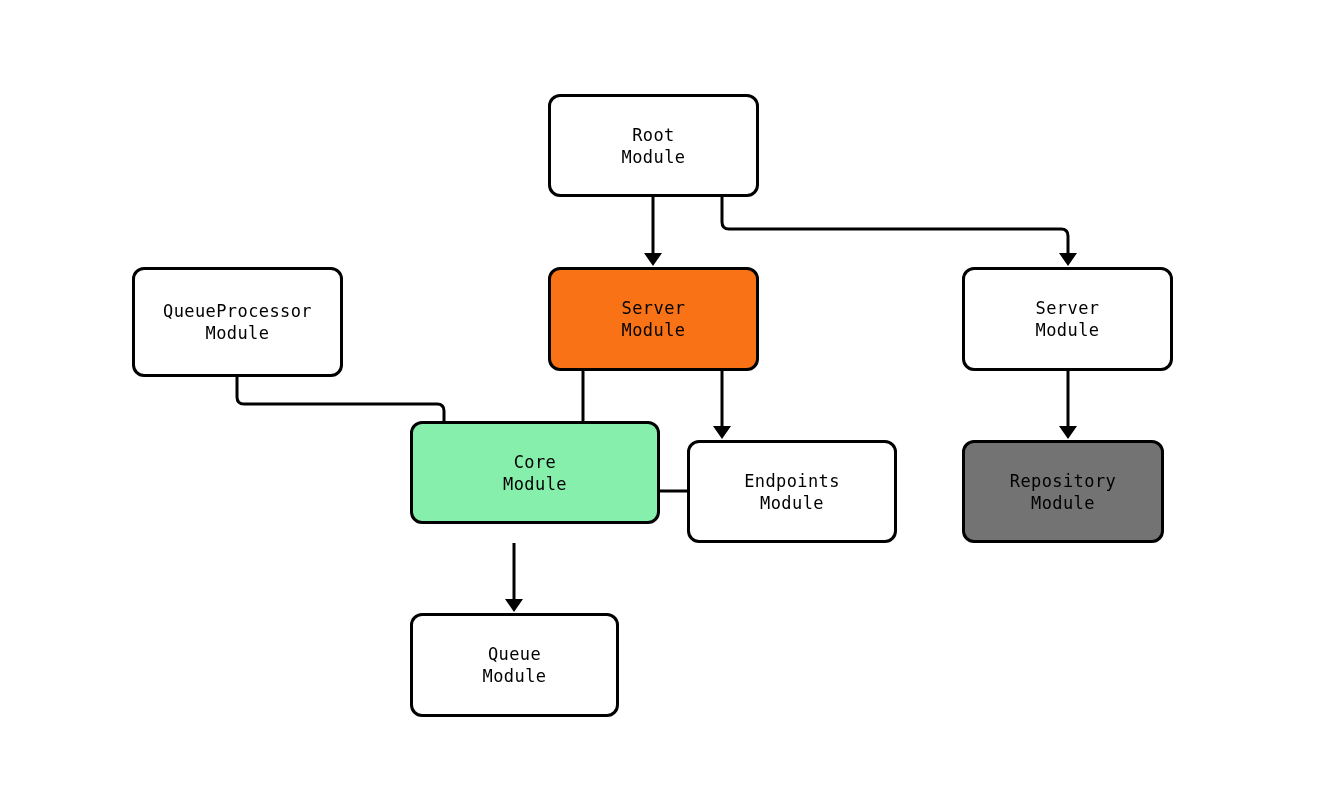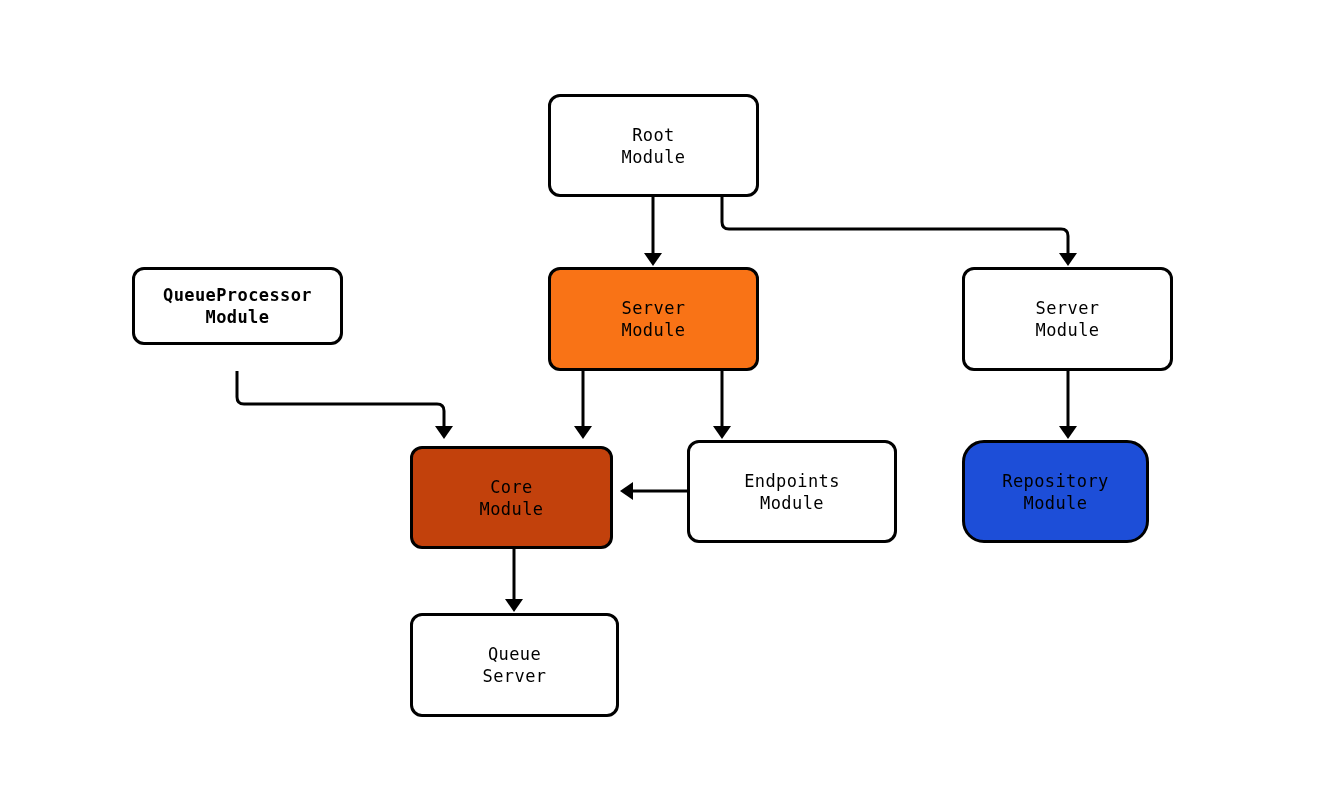--- a/index.html
+++ b/index.html
@@ -71,48 +71,48 @@
         <polygon points="633,482 633,500 620,491" fill="#000000"></polygon>
         <polygon points="505,599 523,599 514,612" fill="#000000"></polygon>
       </g>
   </svg>
 
   <div class="node" style="left: 548px; top: 94px; width: 211px; height: 103px; border-color: rgb(0, 0, 0); background: rgb(255, 255, 255);">
     <div class="node-label">Root
 Module</div>
   </div>
 
-  <div class="node" style="left: 132px; top: 267px; width: 211px; height: 78px; border-color: rgb(0, 0, 0); background: rgb(255, 255, 255); font-weight: bold;">
+  <div class="node" style="left: 132px; top: 267px; width: 211px; height: 110px; border-color: rgb(0, 0, 0); background: rgb(255, 255, 255);">
     <div class="node-label">QueueProcessor
 Module</div>
   </div>
 
   <div class="node" style="left: 548px; top: 267px; width: 211px; height: 104px; border-color: rgb(0, 0, 0); background: #f97316;">
     <div class="node-label">Server
 Module</div>
   </div>
 
   <div class="node" style="left: 962px; top: 267px; width: 211px; height: 104px; border-color: rgb(0, 0, 0); background: rgb(255, 255, 255);">
     <div class="node-label">Server
 Module</div>
   </div>
 
-  <div class="node" style="left: 410px; top: 446px; width: 203px; height: 103px; border-color: rgb(0, 0, 0); background: #c2410c;">
+  <div class="node" style="left: 410px; top: 421px; width: 250px; height: 103px; border-color: rgb(0, 0, 0); background: #86efac;">
     <div class="node-label">Core
 Module</div>
   </div>
 
   <div class="node" style="left: 687px; top: 440px; width: 210px; height: 103px; border-color: rgb(0, 0, 0); background: rgb(255, 255, 255);">
     <div class="node-label">Endpoints
 Module</div>
   </div>
 
-  <div class="node" style="left: 962px; top: 440px; width: 187px; height: 103px; border-color: rgb(0, 0, 0); background: #1d4ed8; border-radius: 22px;">
+  <div class="node" style="left: 962px; top: 440px; width: 202px; height: 103px; border-color: rgb(0, 0, 0); background: #737373;">
     <div class="node-label">Repository
 Module</div>
   </div>
 
   <div class="node" style="left: 410px; top: 613px; width: 209px; height: 104px; border-color: rgb(0, 0, 0); background: rgb(255, 255, 255);">
     <div class="node-label">Queue
-Server</div>
+Module</div>
   </div>
 
 </div>
 
 </body></html>

